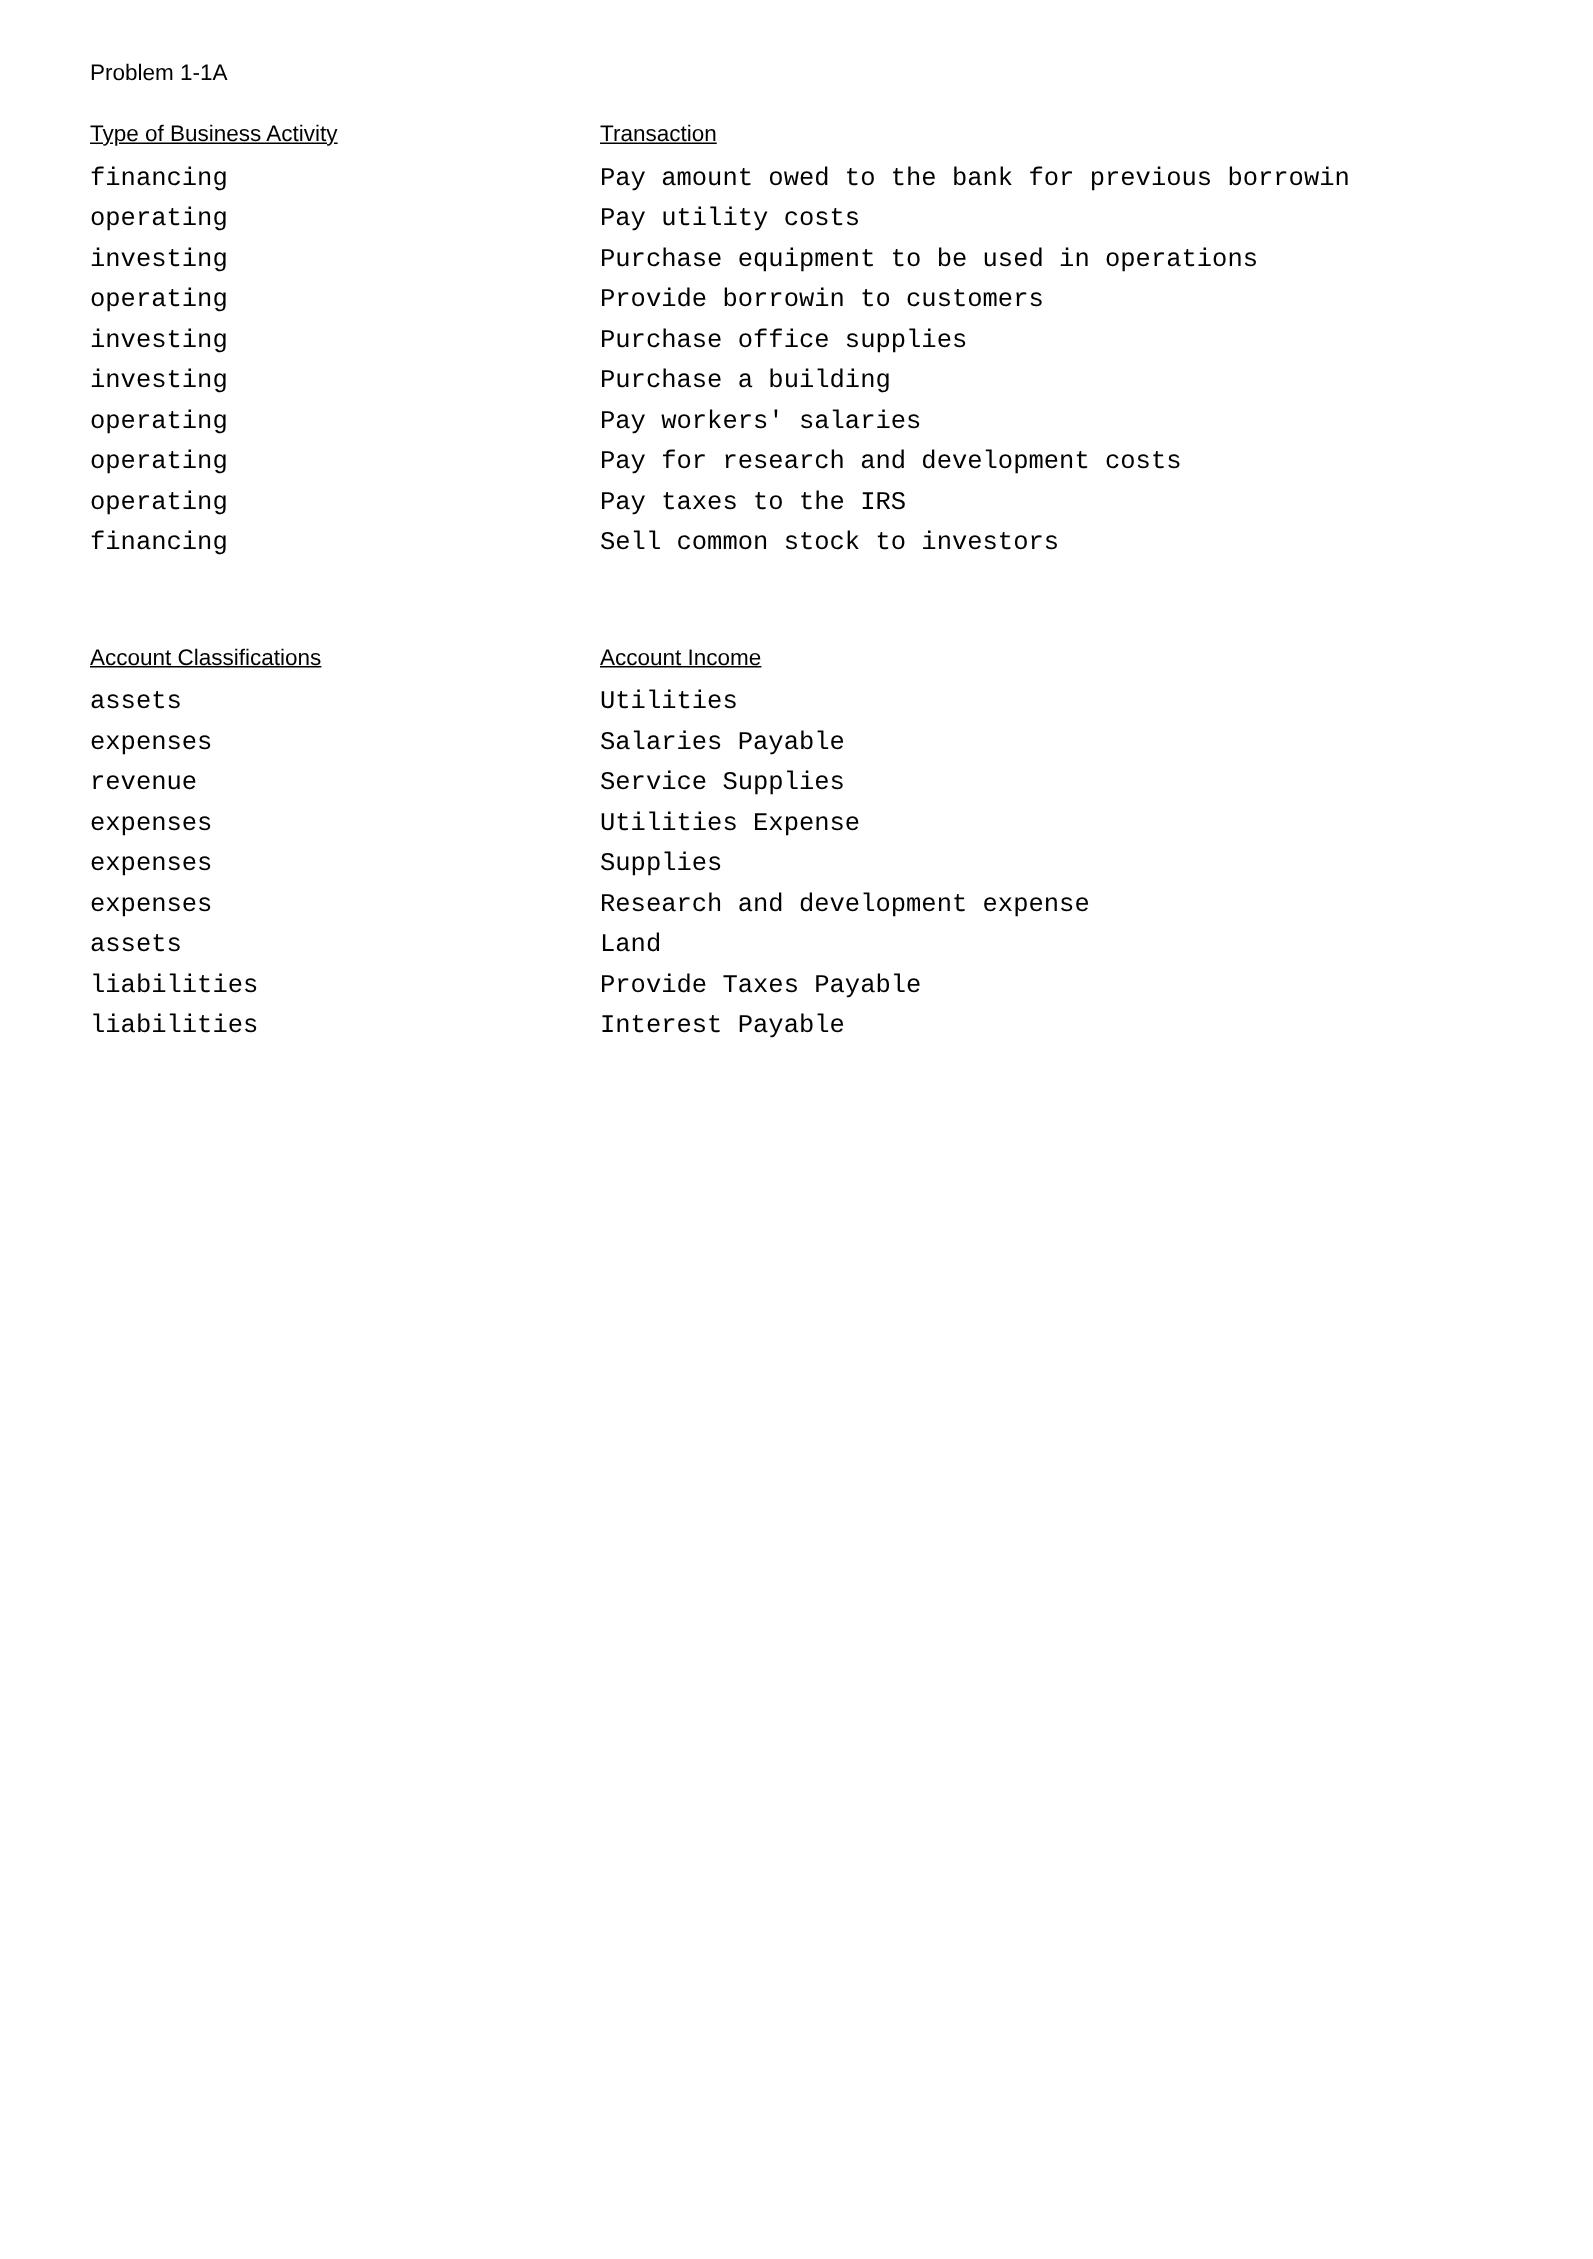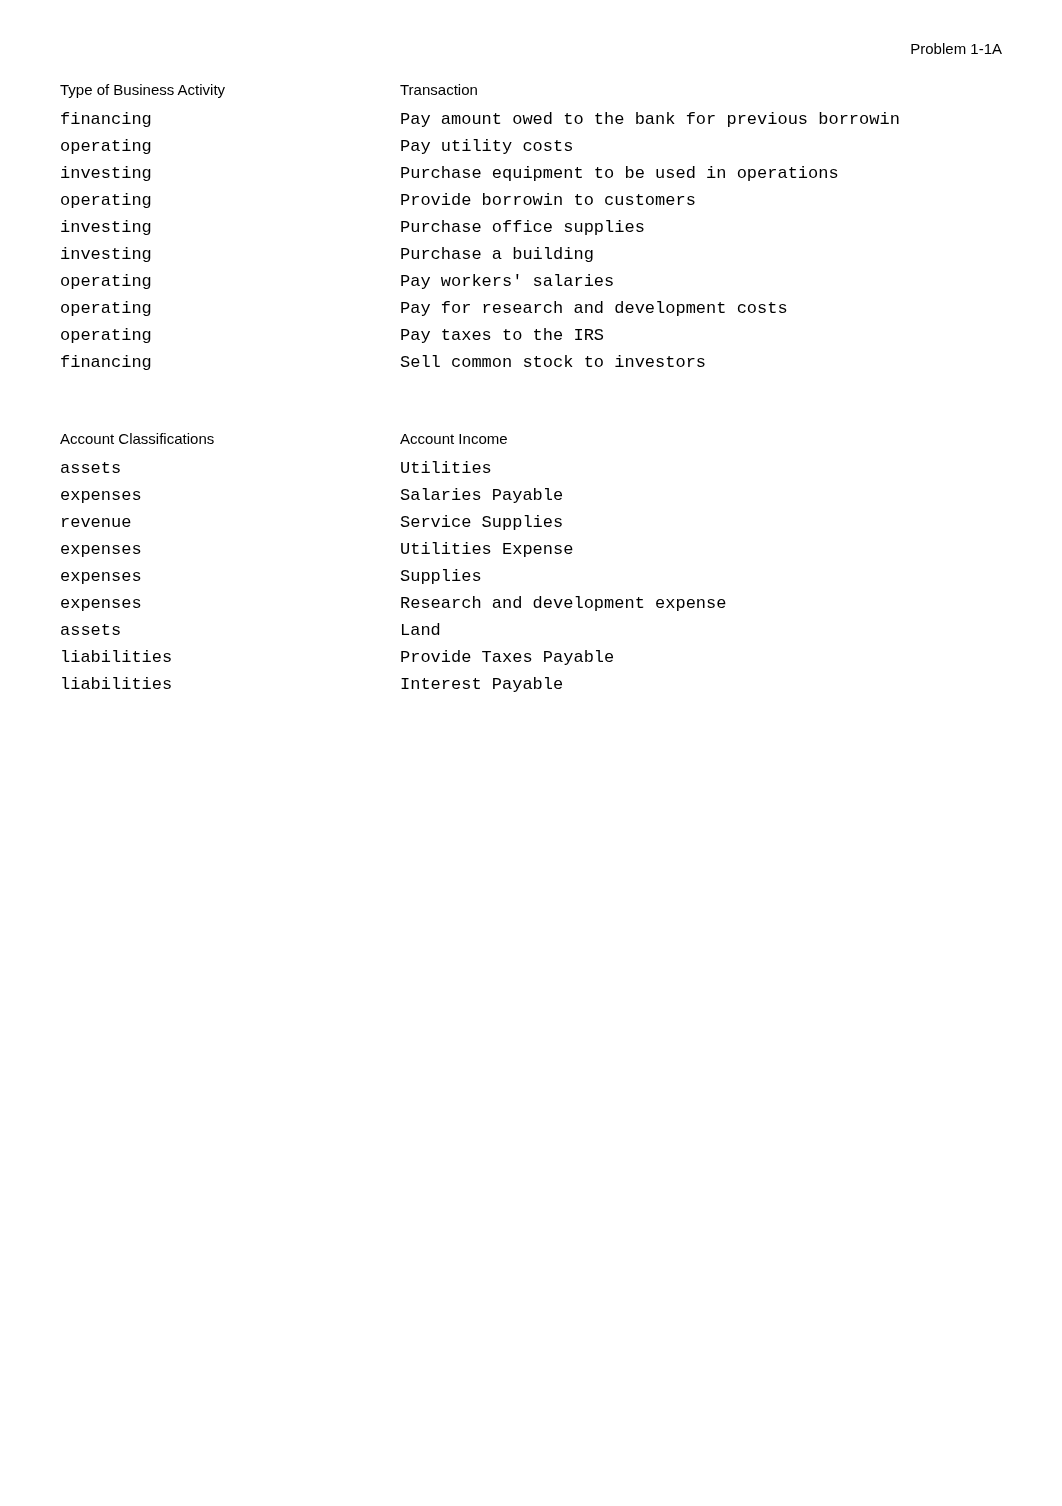--- a/index.html
+++ b/index.html
@@ -12,33 +12,33 @@
       font-family: Arial, sans-serif;
       font-size: 15px;
       color: #000000;
       padding: 40px 60px;
       width: 1062px;
       min-height: 1506px;
     }
     .problem-title {
       font-size: 15px;
       margin-bottom: 20px;
-      text-align: right;
     }
     .section {
       margin-bottom: 50px;
     }
     .two-col-table {
       display: table;
       width: 100%;
       margin-bottom: 10px;
     }
     .table-header-row {
       display: table-row;
       margin-bottom: 10px;
+      text-decoration: underline;
     }
     .table-row {
       display: table-row;
     }
     .col-left {
       display: table-cell;
       width: 340px;
       padding: 4px 0;
       vertical-align: top;
     }

